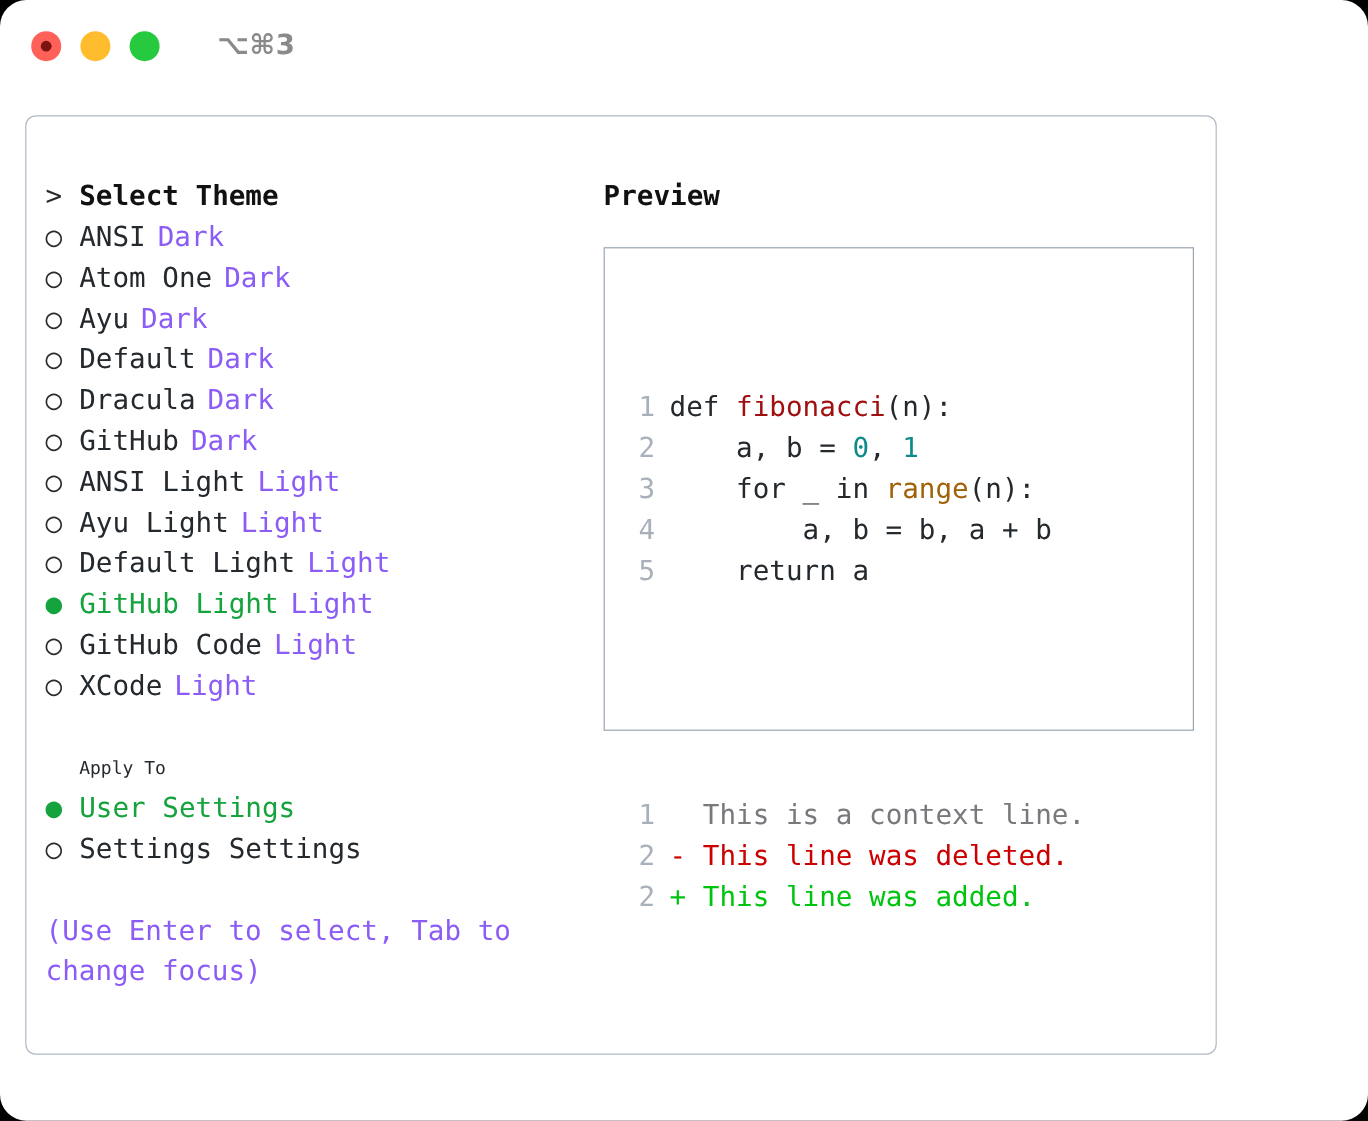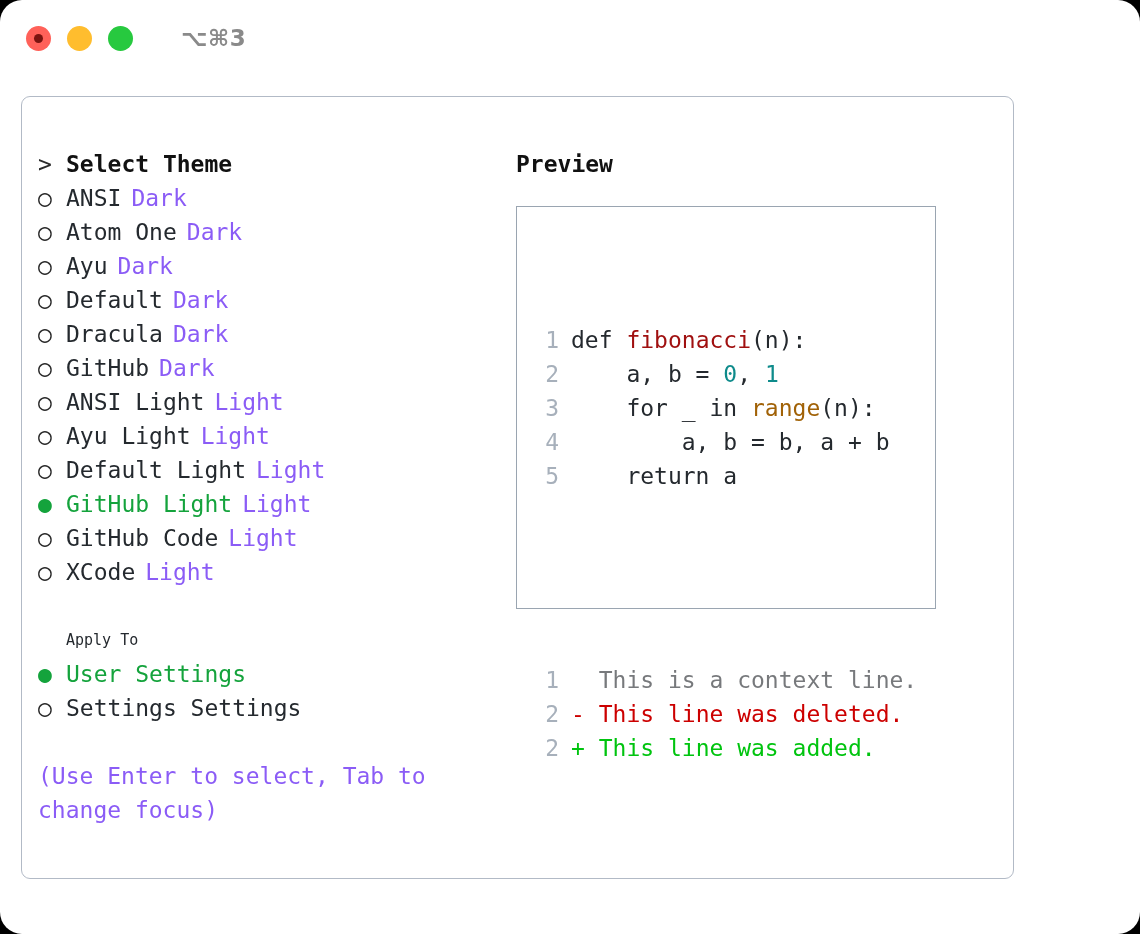--- a/index.html
+++ b/index.html
@@ -136,34 +136,34 @@
     width: 400px;
     font-size: 23px;
     line-height: 34px;
     color: #8b5cf6;
     word-spacing: 0px;
   }
 
   
   .right-col {
     position: absolute;
-    left: 494px;
+    left: 481px;
     top: 50px;
     width: 500px;
   }
   .preview-title {
     font-size: 23px;
     font-weight: bold;
     color: #111111;
     line-height: 34px;
     height: 34px;
   }
   .preview-box {
     margin-top: 25px;
-    width: 420px;
+    width: 492px;
     height: 403px;
     border: 1.5px solid #9aa5b1;
     box-sizing: border-box;
     background: #ffffff;
     position: relative;
   }
   .code {
     position: absolute;
     left: 20px;
     top: 48px;

